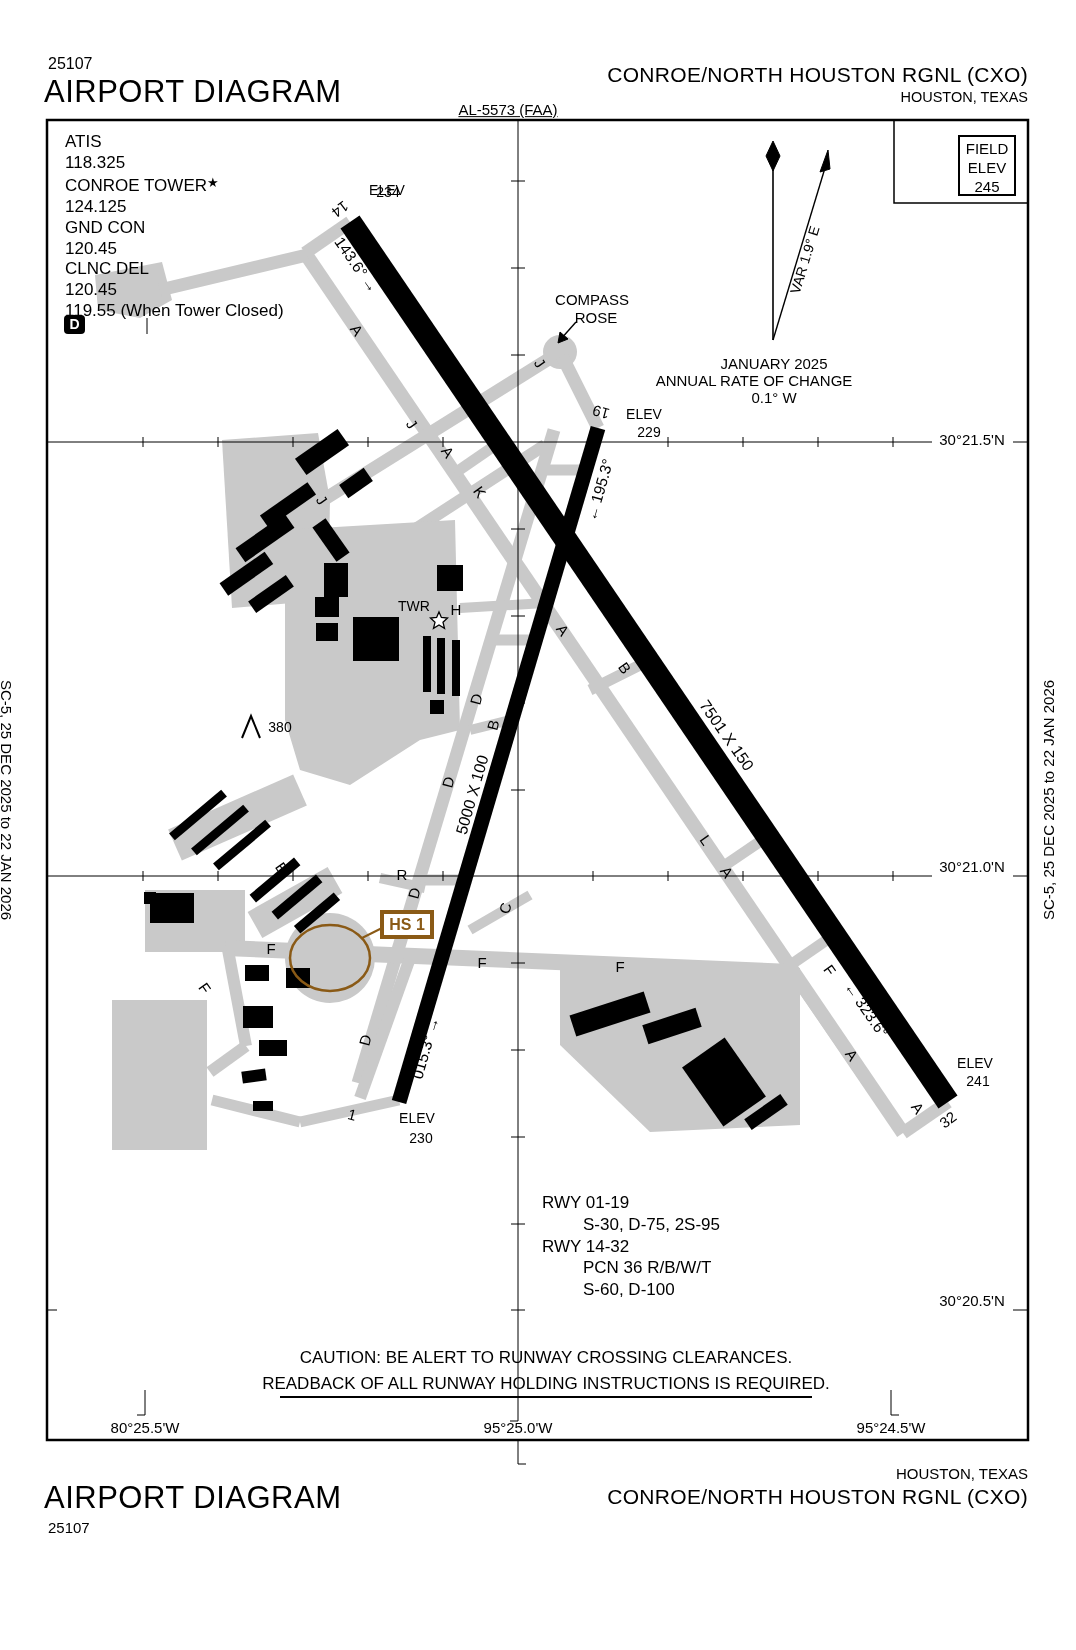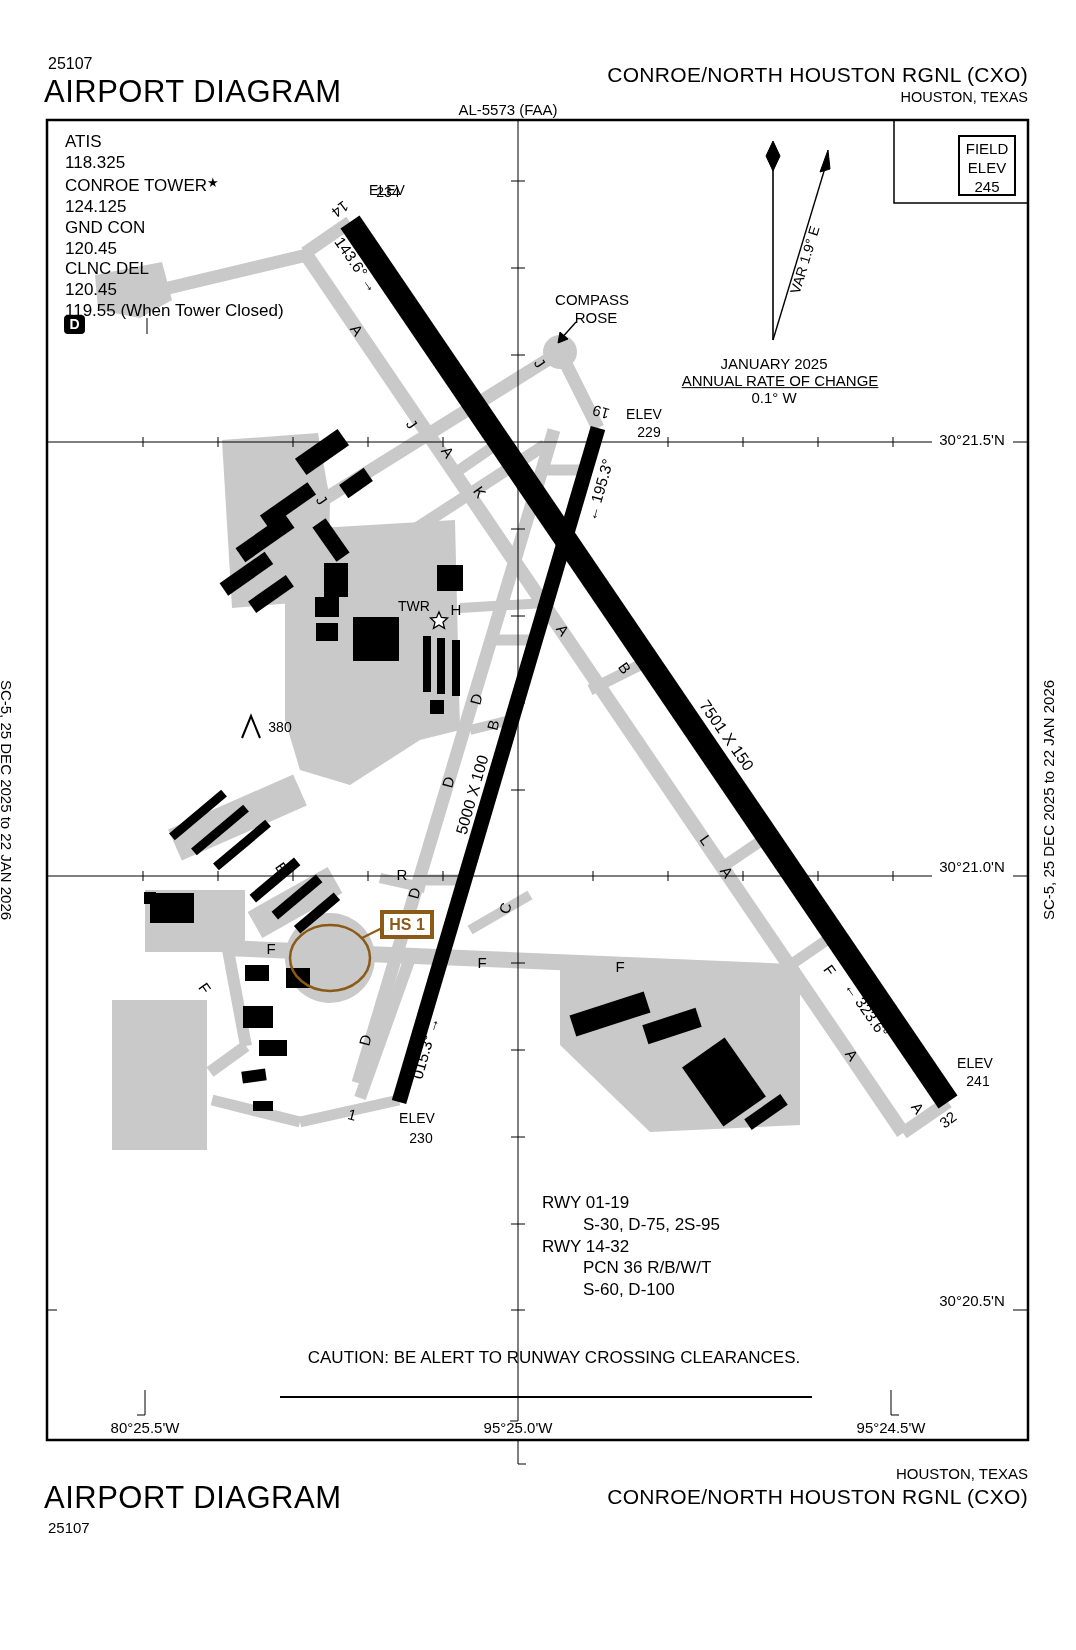--- a/index.html
+++ b/index.html
@@ -218,21 +218,21 @@
     <polygon points="439,612 441.4,617.5 447.5,618 443,622.3 444.5,628.3 439,625 433.5,628.3 435,622.3 430.5,618 436.6,617.5" fill="#fff" stroke="#000" stroke-width="1.3"></polygon>
   </g>
   <g stroke="#8a5a16" fill="none">
     <ellipse cx="330" cy="958" rx="40" ry="33" stroke-width="2.5"></ellipse>
     <line x1="362" y1="938" x2="382" y2="928" stroke-width="2"></line>
   </g>
 </svg>
 
   <div class="la" style="left:48px;top:56px;font-size:16px;">25107</div>
   <div class="la big" style="left:44px;top:76px;">AIRPORT DIAGRAM</div>
-  <div class="lbl sm" style="left:508px;top:110px;">AL-5573 (FAA)</div>
+  <div class="lbl sm" style="left:508px;top:110px;text-decoration:underline;">AL-5573 (FAA)</div>
   <div class="ra name" style="right:48px;top:64px;">CONROE/NORTH HOUSTON RGNL (CXO)</div>
   <div class="ra" style="right:48px;top:90px;font-size:14.5px;">HOUSTON, TEXAS</div>
 
   <div class="fieldbox">
     <div>FIELD</div>
     <div>ELEV</div>
     <div>245</div>
   </div>
 
   <div class="la comm" style="left:65px;top:132px;">
@@ -243,21 +243,21 @@
     <div>GND CON</div>
     <div>120.45</div>
     <div>CLNC DEL</div>
     <div>120.45</div>
     <div>119.55 (When Tower Closed)</div>
   </div>
   <div class="dbox">D</div>
 
   <div class="lbl xs" style="left:805px;top:260px;transform:translate(-50%,-50%) rotate(-73deg);">VAR 1.9° E</div>
   <div class="lbl sm" style="left:774px;top:364px;">JANUARY 2025</div>
-  <div class="lbl sm" style="left:780px;top:381px;text-decoration:underline;">ANNUAL RATE OF CHANGE</div>
+  <div class="lbl sm" style="left:754px;top:381px;">ANNUAL RATE OF CHANGE</div>
   <div class="lbl sm" style="left:774px;top:398px;">0.1° W</div>
 
   <div class="lbl sm" style="left:592px;top:300px;">COMPASS</div>
   <div class="lbl sm" style="left:596px;top:318px;">ROSE</div>
 
   <div class="lbl elev" style="left:387px;top:190px;">ELEV</div>
   <div class="lbl elev" style="left:388px;top:192px;text-align:right;">234</div>
   <div class="lbl rwnum" style="left:340px;top:209px;transform:translate(-50%,-50%) rotate(143deg);">14</div>
   <div class="lbl hdg" style="left:356px;top:265px;transform:translate(-50%,-50%) rotate(55deg);"><span>143.6°</span> <span>→</span></div>
   <div class="lbl dims" style="left:726px;top:736px;transform:translate(-50%,-50%) rotate(55deg);">7501 X 150</div>
@@ -281,21 +281,22 @@
   <div class="hsbox">HS 1</div>
 
   <div class="la datab" style="left:542px;top:1192px;">
     <div>RWY 01-19</div>
     <div style="padding-left:41px;">S-30, D-75, 2S-95</div>
     <div>RWY 14-32</div>
     <div style="padding-left:41px;">PCN 36 R/B/W/T</div>
     <div style="padding-left:41px;">S-60, D-100</div>
   </div>
 
-  <div class="lbl caution" style="left:546px;top:1358px;margin-left:8px;">CAUTION:  BE ALERT TO RUNWAY CROSSING CLEARANCES.</div>
+  <div class="lbl caution" style="left:546px;top:1358px;">CAUTION:  BE ALERT TO RUNWAY CROSSING CLEARANCES.</div>
+  <div class="lbl caution" style="left:546px;top:1384px;">READBACK OF ALL RUNWAY HOLDING INSTRUCTIONS IS REQUIRED.</div>
   <div class="underline-rule"></div>
 
   <div class="lbl sm" style="left:972px;top:433px;margin-top:7px;">30°21.5'N</div>
   <div class="lbl sm" style="left:972px;top:867px;">30°21.0'N</div>
   <div class="lbl sm" style="left:972px;top:1301px;">30°20.5'N</div>
   <div class="lbl sm" style="left:145px;top:1428px;">80°25.5'W</div>
   <div class="lbl sm" style="left:518px;top:1428px;">95°25.0'W</div>
   <div class="lbl sm" style="left:891px;top:1428px;">95°24.5'W</div>
 
   <div class="vtextL">SC-5,  25 DEC 2025  to  22 JAN 2026</div>

